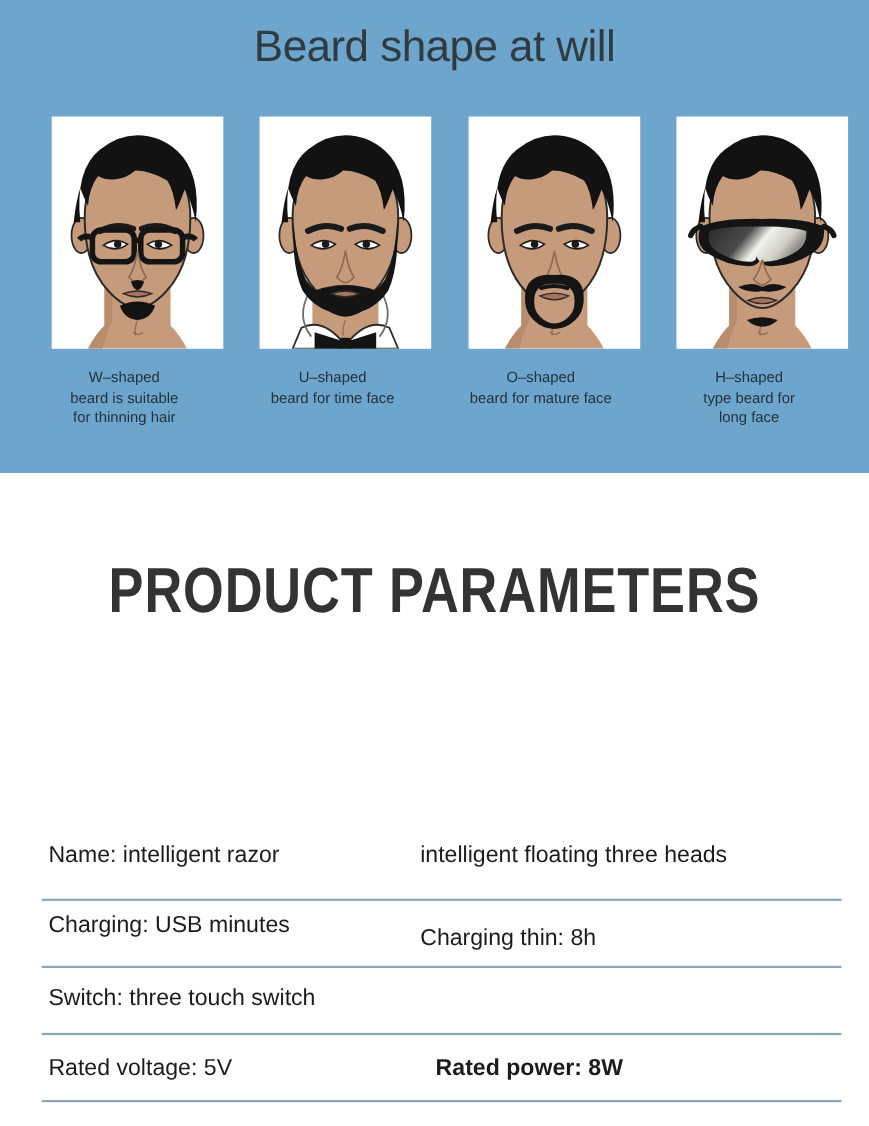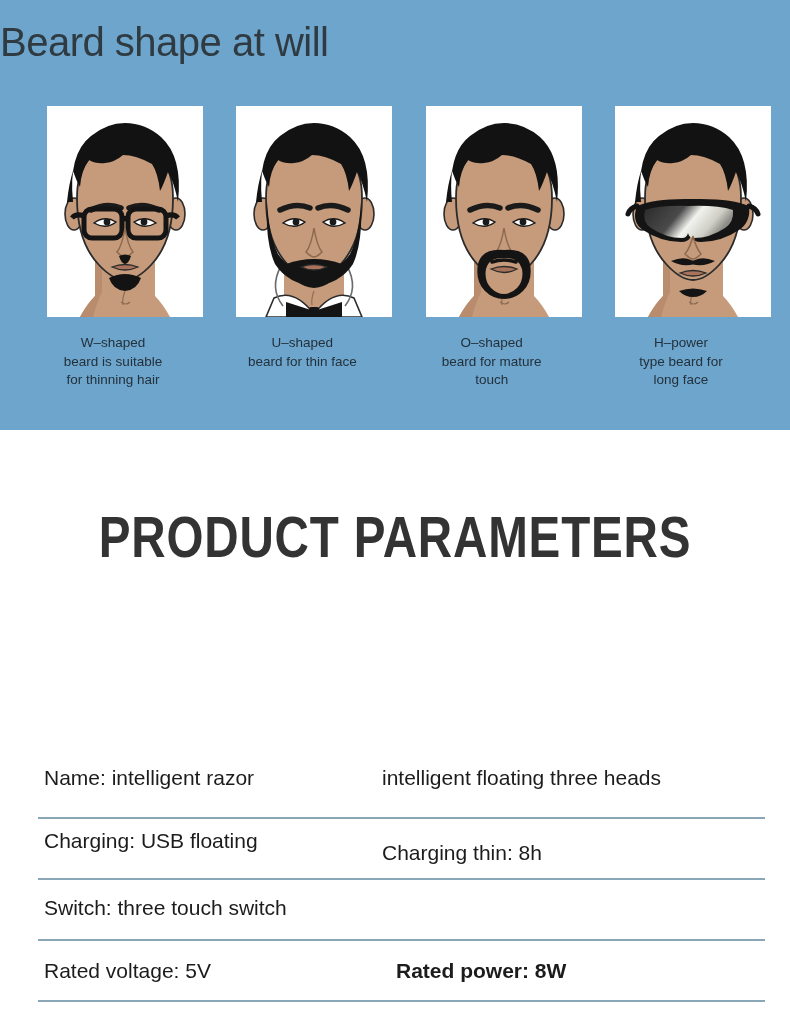--- a/index.html
+++ b/index.html
@@ -12,20 +12,21 @@
     overflow:hidden;
   }
 
   
   #beard-panel {
     position:relative;
     width:790px; height:430px;
     background:#6da5cd;
   }
   #beard-title {
+    text-align:center;
     font-size:40px;
     line-height:1;
     color:#2f3b41;
     padding-top:22px;
     letter-spacing:-0.5px;
     font-weight:400;
   }
   #beard-cards {
     position:absolute;
     left:47px; top:106px;
@@ -181,21 +182,21 @@
           <path d="M82 102 q14 -6 30 2" stroke="#1a1a1a" stroke-width="5.5" fill="none" stroke-linecap="round"></path>
           <path d="M47 117 q11 -8 22 -1 q-10 8 -22 1 Z" fill="#ffffff" stroke="#1a1a1a" stroke-width="1.4"></path>
           <path d="M87 116 q11 -7 22 1 q-12 7 -22 -1 Z" fill="#ffffff" stroke="#1a1a1a" stroke-width="1.4"></path>
           <circle cx="60" cy="116" r="3.4" fill="#1a1a1a"></circle>
           <circle cx="97" cy="116" r="3.4" fill="#1a1a1a"></circle>
           <path d="M78 122 q-3 18 -8 24 q5 5 8 5 q3 0 8 -5 q-5 -6 -8 -24" fill="none" stroke="#8d6a4f" stroke-width="1.5"></path>
           <path d="M65 161 q13 -5 26 0 q-13 6 -26 0 Z" fill="#a8735a" stroke="#2b2b2b" stroke-width="1.3"></path>
         </svg>
       </div>
       <div class="beard-caption">U–shaped
-beard for thin face</div>
+beard for time face</div>
     </div>
 
     <div class="beard-card">
       <div class="face-frame">
         <svg viewBox="0 0 156 211" xmlns="http://www.w3.org/2000/svg">
           <rect width="156" height="211" fill="#ffffff"></rect>
           <path d="M48 150 L48 190 Q40 198 33 211 L123 211 Q116 198 108 190 L108 150 Z" fill="#c59b7b"></path>
           <path d="M48 150 L48 190 Q40 198 33 211 L46 211 Q50 196 55 186 L55 150 Z" fill="#b88c6c"></path>
           <path d="M78 185 q-3 8 -2 14" stroke="#8d6a4f" stroke-width="1.1" fill="none"></path>
           <path d="M74 196 q5 4 9 0" stroke="#8d6a4f" stroke-width="1.1" fill="none"></path>
@@ -212,21 +213,21 @@
           <path d="M78 122 q-3 18 -8 24 q5 5 8 5 q3 0 8 -5 q-5 -6 -8 -24" fill="none" stroke="#8d6a4f" stroke-width="1.5"></path>
 
           <path d="M78 144 q22 -2 26 14 q3 17 -7 27 q-8 8 -19 8 q-11 0 -19 -8 q-10 -10 -7 -27 q4 -16 26 -14 Z" fill="#141414"></path>
 
           <path d="M78 152 q15 -1 18 11 q2 12 -5 19 q-6 6 -13 6 q-7 0 -13 -6 q-7 -7 -5 -19 q3 -12 18 -11 Z" fill="#c59b7b"></path>
           <path d="M65 163 q13 -5 26 0 q-13 7 -26 0 Z" fill="#a8735a" stroke="#2b2b2b" stroke-width="1.3"></path>
           <path d="M66 156 q12 -4 24 0" stroke="#141414" stroke-width="3.6" fill="none" stroke-linecap="round"></path>
         </svg>
       </div>
       <div class="beard-caption">O–shaped
-beard for mature touch</div>
+beard for mature face</div>
     </div>
 
     <div class="beard-card">
       <div class="face-frame">
         <svg viewBox="0 0 156 211" xmlns="http://www.w3.org/2000/svg">
           <defs>
             <linearGradient id="lensGrad" x1="0" y1="0" x2="1" y2="0.3">
               <stop offset="0%" stop-color="#2a2a2a"></stop>
               <stop offset="42%" stop-color="#4a4a4a"></stop>
               <stop offset="62%" stop-color="#f2f2ee"></stop>
@@ -251,39 +252,39 @@
             <path d="M134 100 q7 2 9 8" stroke="#141414" stroke-width="5" fill="none" stroke-linecap="round"></path>
           </g>
           <path d="M78 130 q-3 12 -8 18 q5 5 8 5 q3 0 8 -5 q-5 -6 -8 -18" fill="none" stroke="#8d6a4f" stroke-width="1.5"></path>
 
           <path d="M56 155 q12 -5 20 -1 q2 1 4 0 q8 -4 20 1 q-8 5 -19 4 q-3 -1 -6 0 q-11 1 -19 -4 Z" fill="#141414"></path>
           <path d="M65 167 q13 -5 26 0 q-13 6 -26 0 Z" fill="#a8735a" stroke="#2b2b2b" stroke-width="1.3"></path>
 
           <path d="M64 185 q14 -5 28 0 q-6 6 -14 6 q-8 0 -14 -6 Z" fill="#141414"></path>
         </svg>
       </div>
-      <div class="beard-caption">H–power
+      <div class="beard-caption">H–shaped
 type beard for
 long face</div>
     </div>
 
   </div>
 </section>
 
 <section id="params-section">
 
   <h2 id="params-heading">PRODUCT PARAMETERS</h2>
 
   <div id="params-table">
     <div class="param-row r0">
       <span class="cell col1">Name: intelligent razor</span>
       <span class="cell col2">intelligent floating three heads</span>
     </div>
     <div class="param-row r1">
-      <span class="cell col1">Charging: USB floating</span>
+      <span class="cell col1">Charging: USB minutes</span>
       <span class="cell col2">Charging thin: 8h</span>
     </div>
     <div class="param-row r2">
       <span class="cell col1">Switch: three touch switch</span>
     </div>
     <div class="param-row r3">
       <span class="cell col1">Rated voltage: 5V</span>
       <span class="cell col2">Rated power: 8W</span>
     </div>
   </div>

